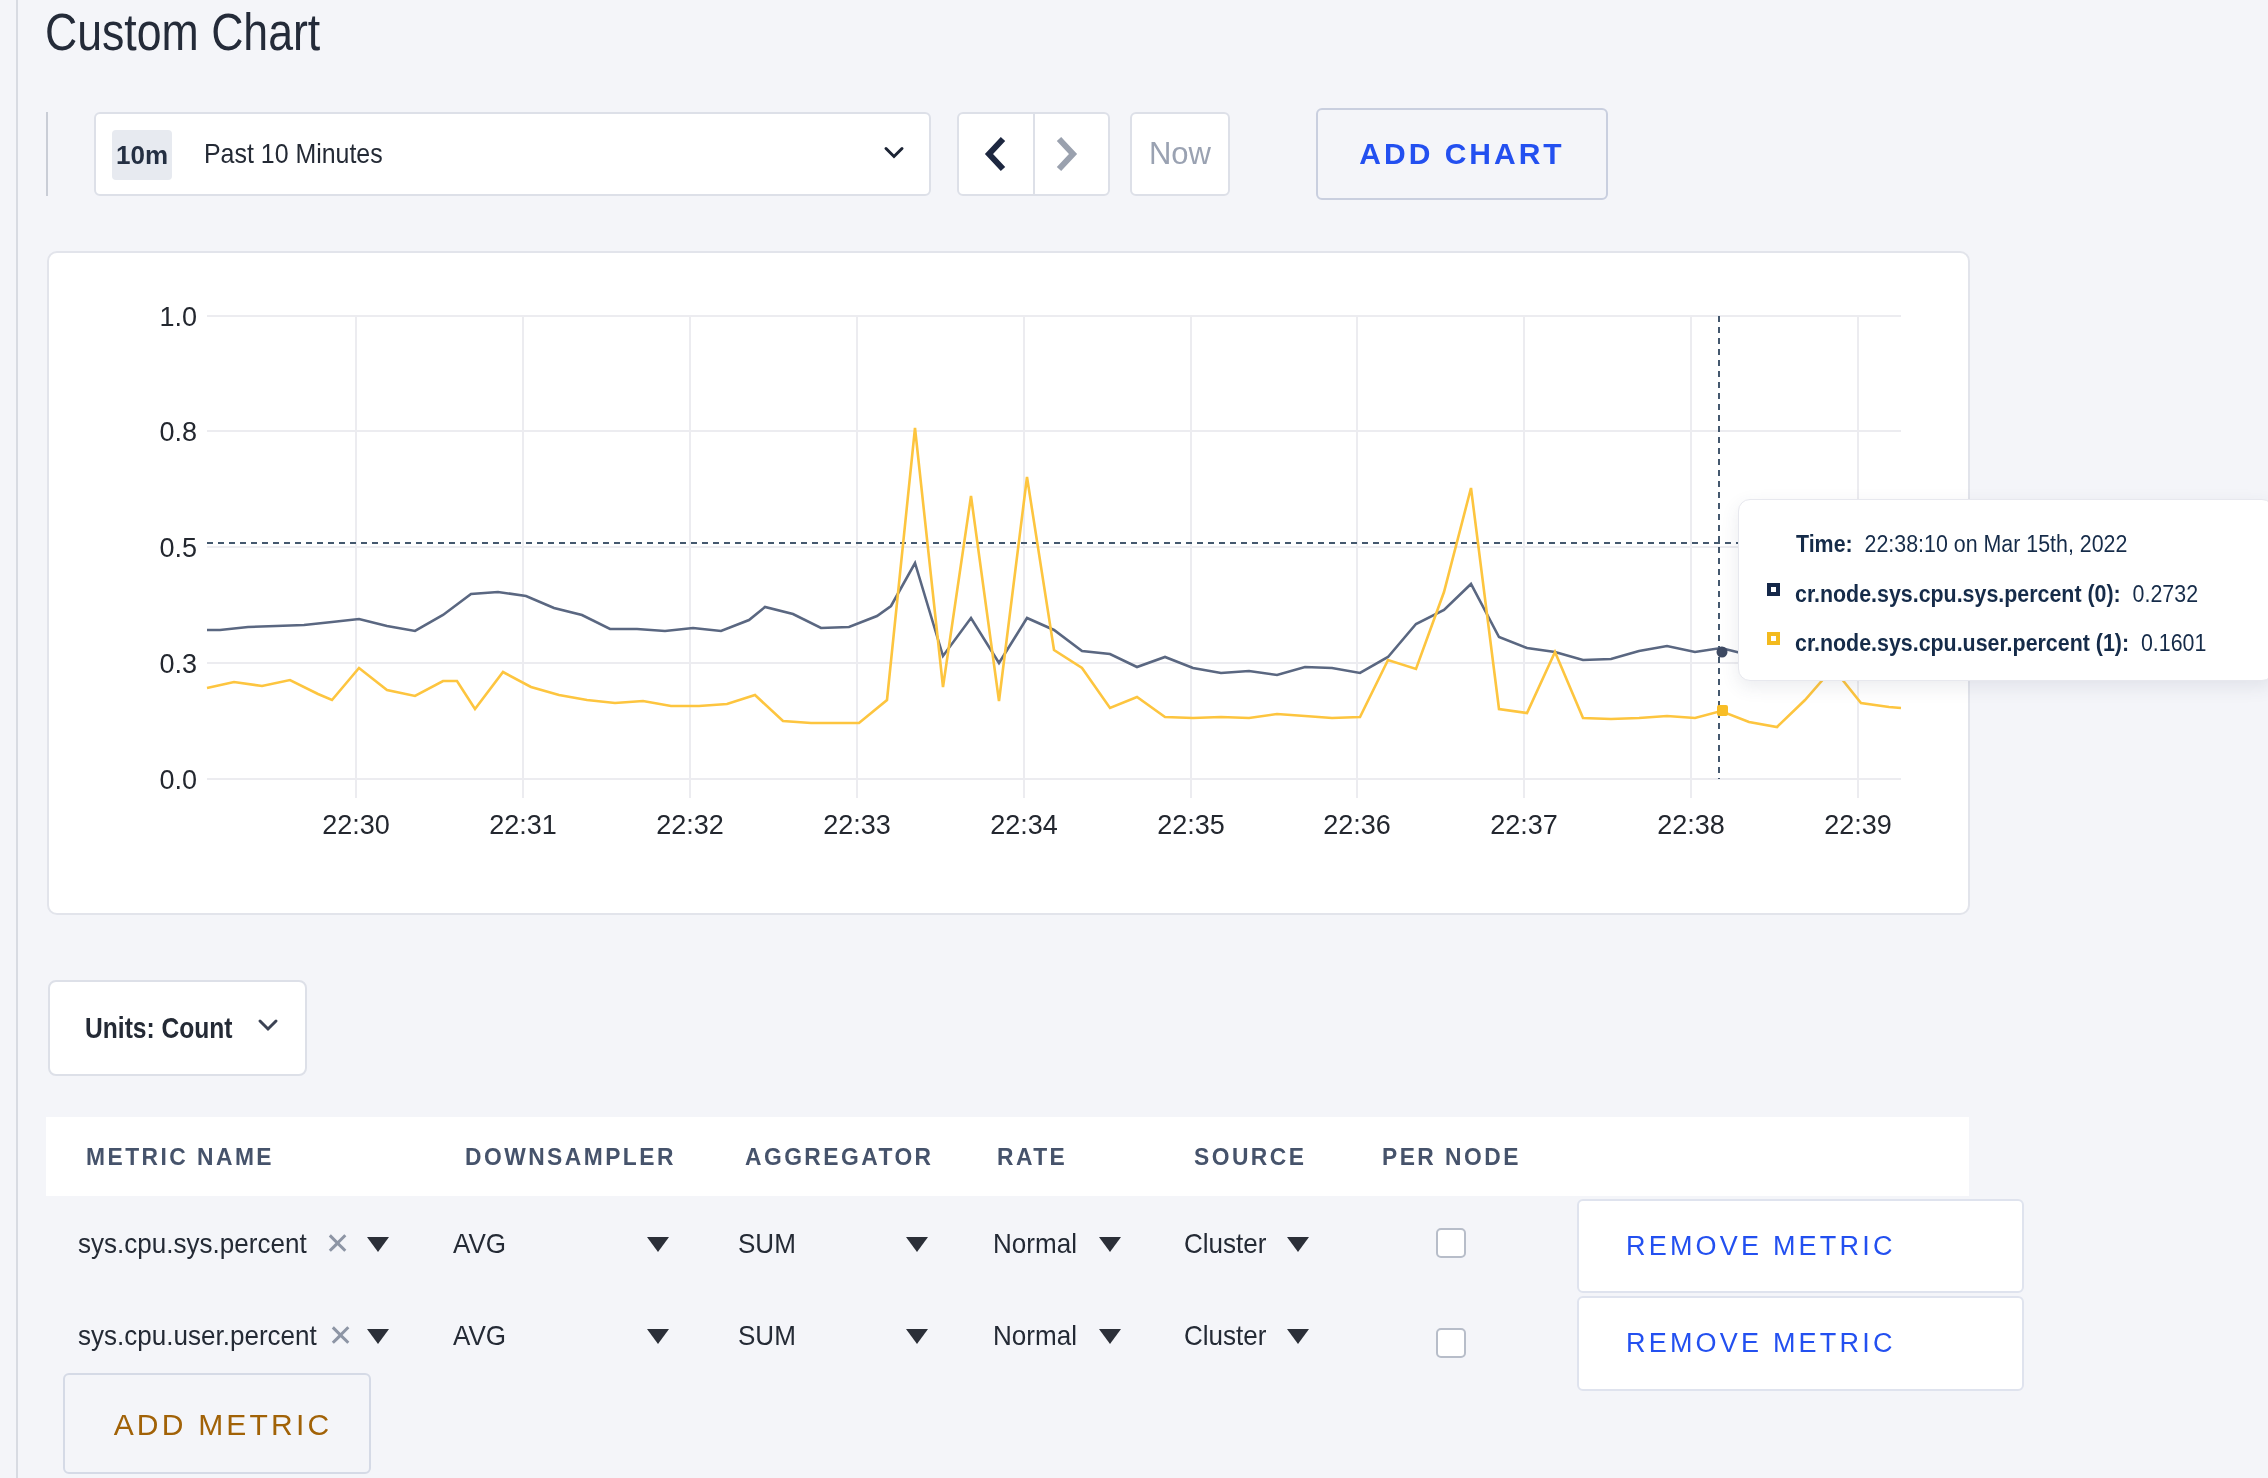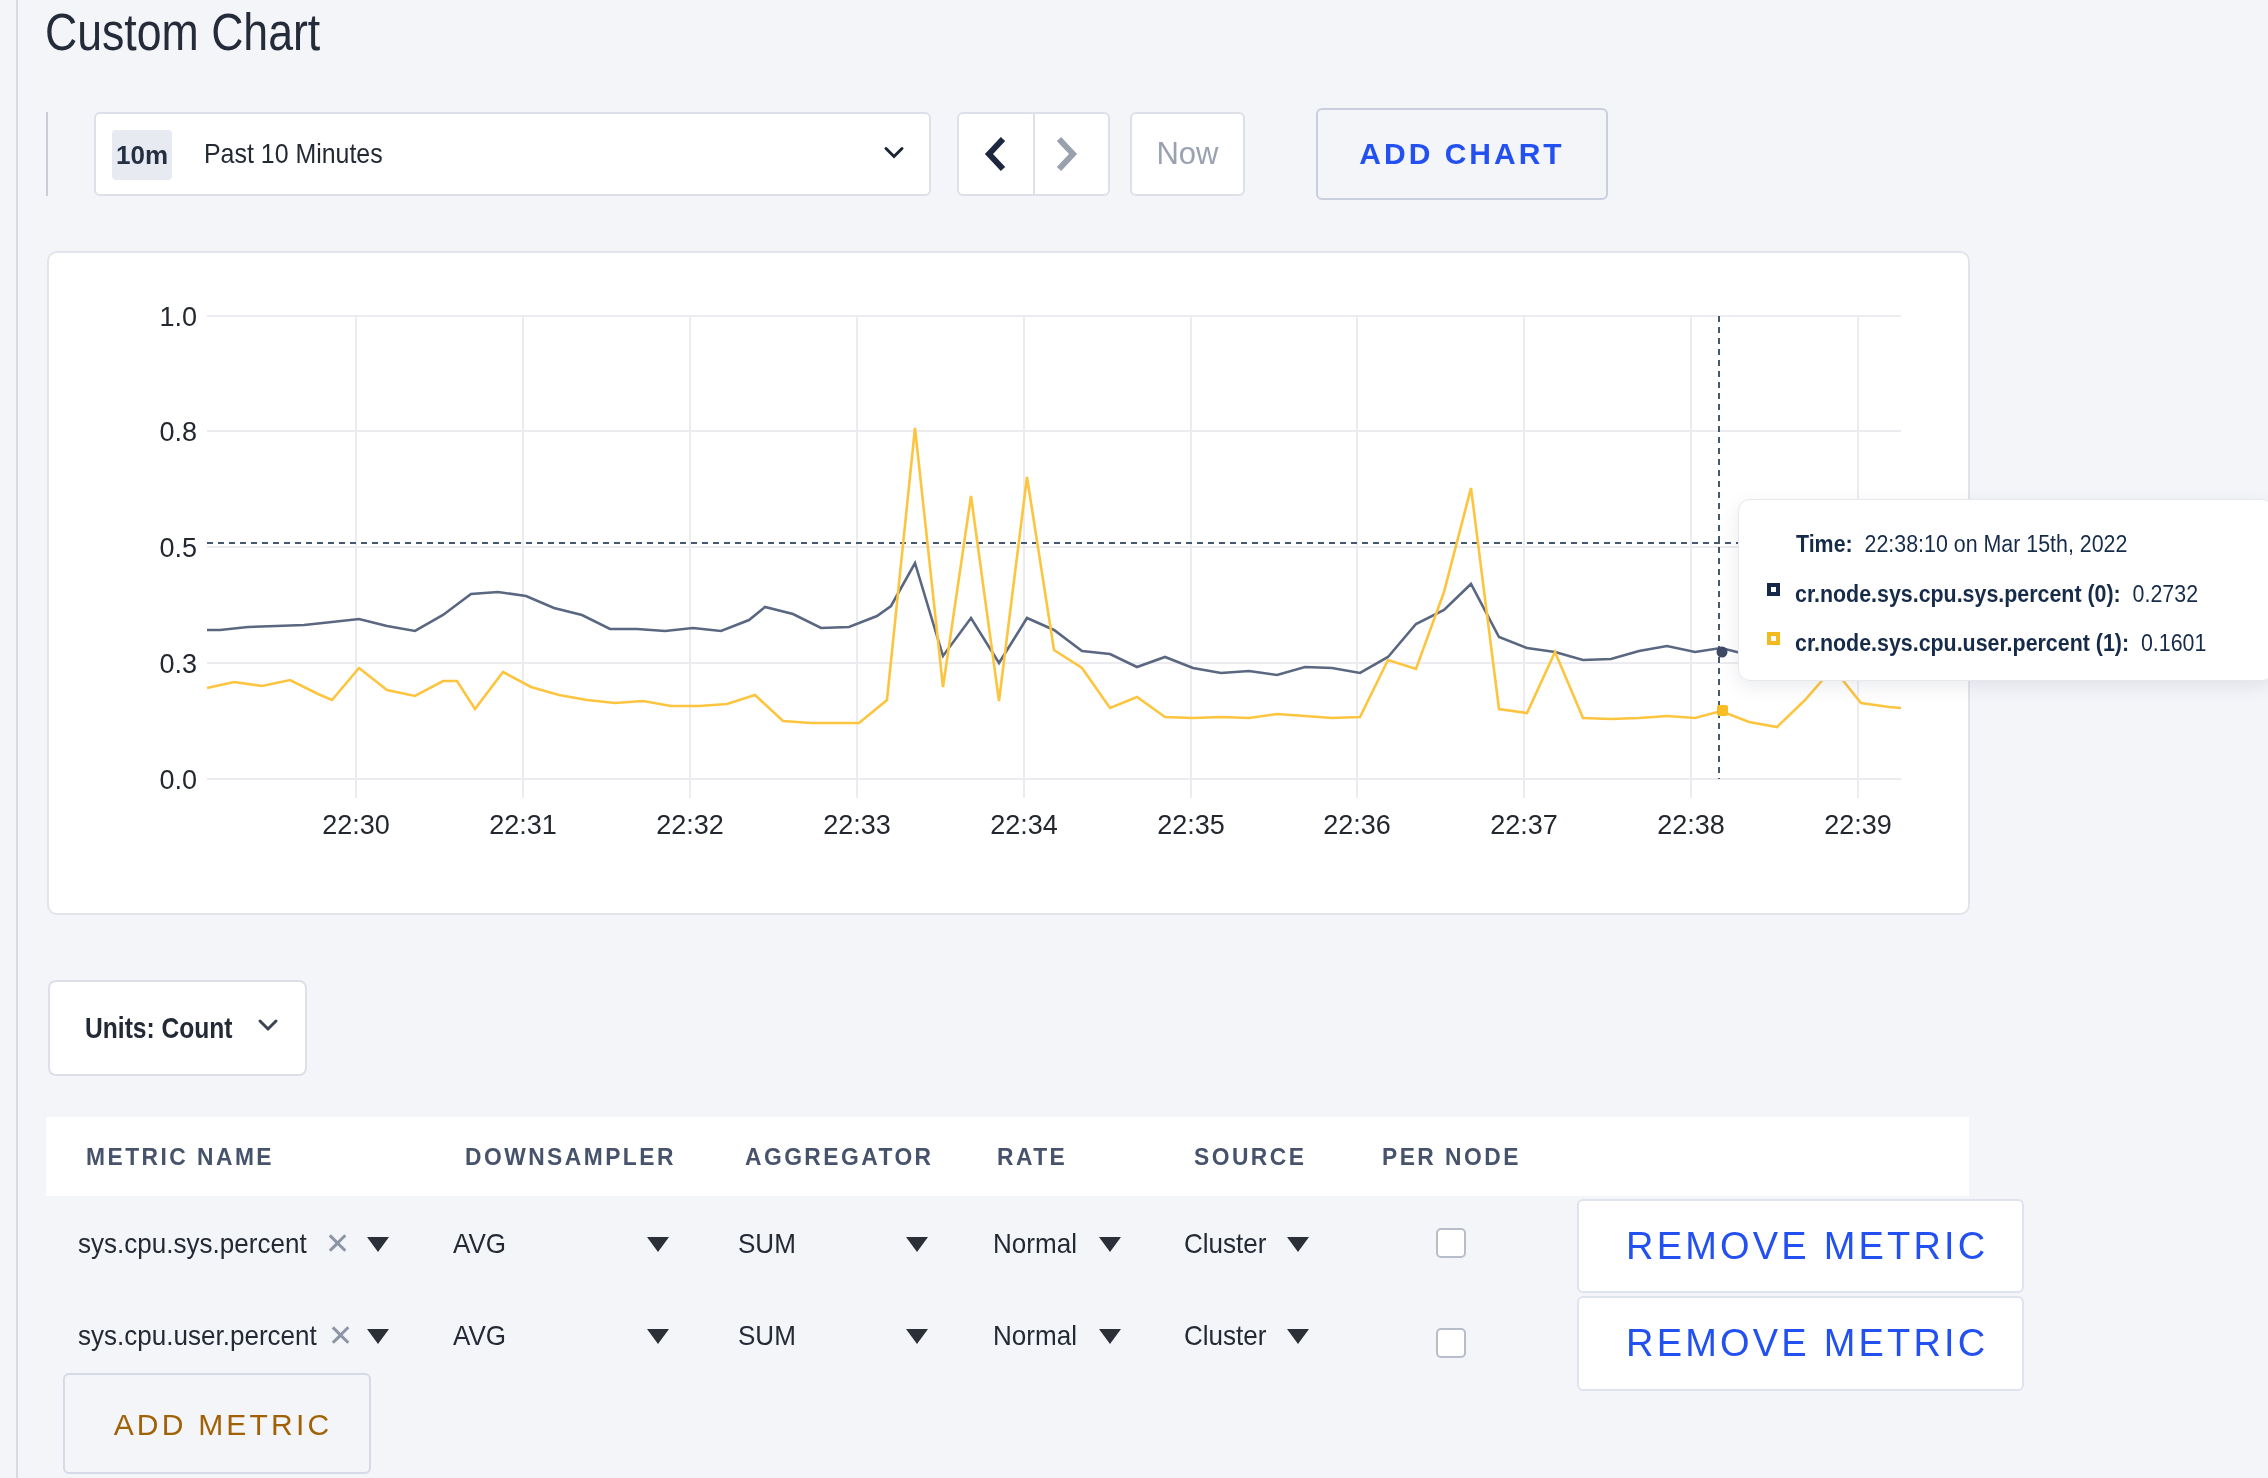--- a/index.html
+++ b/index.html
@@ -10,39 +10,39 @@
   h1 { left:29px; top:3px; font-size:51px; font-weight:400; color:#242b39; transform:scaleX(.875); transform-origin:left top; white-space:nowrap; }
   
   #vline { left:30px; top:112px; width:2px; height:84px; background:#c9cdd6; }
   .ctl { background:#fff; border:2px solid #dde0e8; border-radius:6px; }
   #dd { left:78px; top:112px; width:837px; height:84px; }
   #badge { left:96px; top:130px; width:60px; height:50px; background:#e7eaf0; border-radius:4px; color:#242f42; font-size:26px; font-weight:700; text-align:center; line-height:50px; }
   #ddtext { left:188px; top:112px; height:84px; line-height:84px; font-size:28px; color:#242a35; transform:scaleX(.89); transform-origin:left center; }
   #ddchev { left:867px; top:145px; }
   #arrows { left:941px; top:112px; width:153px; height:84px; }
   #arrowdiv { left:1017px; top:113px; width:2px; height:82px; background:#dde0e8; }
-  #nowbtn { left:1114px; top:112px; width:115px; height:84px; color:#9aa2b2; font-size:31px; text-align:center; line-height:80px; }
+  #nowbtn { left:1114px; top:112px; width:100px; height:84px; color:#9aa2b2; font-size:31px; text-align:center; line-height:80px; }
   #addchart { left:1300px; top:108px; width:292px; height:92px; border:2px solid #c9cfdf; border-radius:6px; background:transparent; color:#2350f0; font-size:30px; font-weight:700; letter-spacing:3px; text-align:center; line-height:88px; }
   
   #panel { left:31px; top:251px; width:1923px; height:664px; background:#fff; border:2px solid #e2e4eb; border-radius:10px; }
   #tooltip { left:1722px; top:499px; width:536px; height:182px; background:#fff; border:1px solid #e7e8ee; border-radius:12px; box-shadow:0 6px 18px rgba(60,70,100,.10); }
   .tiprow { position:absolute; font-size:23px; color:#152b49; white-space:nowrap; transform:scaleX(.93); transform-origin:left center; }
   .sq { position:absolute; width:13px; height:13px; border:4px solid #152849; background:#fff; }
   
   #units { left:32px; top:980px; width:259px; height:96px; border-radius:8px; }
   #unitstext { left:69px; top:980px; height:96px; line-height:96px; font-size:30px; font-weight:700; color:#242a35; transform:scaleX(.82); transform-origin:left center; }
   #removechart { left:312px; top:980px; width:360px; height:96px; border-radius:8px; color:#2350f0; font-size:30px; font-weight:400; letter-spacing:3.2px; text-align:center; line-height:92px; }
   
   #thead { left:30px; top:1117px; width:1923px; height:79px; background:#fff; }
   .th { position:absolute; top:1117px; height:79px; line-height:79px; font-size:24px; font-weight:700; letter-spacing:2.6px; color:#46536b; transform:scaleX(.95); transform-origin:left center; }
   .cell { position:absolute; font-size:28px; color:#242a35; white-space:nowrap; transform:scaleX(.93); transform-origin:left center; }
   .caret { position:absolute; width:0; height:0; border-left:11px solid transparent; border-right:11px solid transparent; border-top:15px solid #2b2f38; }
   .xmark { position:absolute; color:#8d95a5; font-size:30px; }
   .cbox { position:absolute; left:1420px; width:30px; height:30px; background:#fff; border:2px solid #b7bdc9; border-radius:5px; }
-  .rmbtn { position:absolute; left:1561px; width:447px; background:#fff; border:2px solid #dfe3ee; border-radius:6px; color:#2350f0; font-size:38px; font-weight:400; letter-spacing:3.2px; text-align:left; padding-left:47px; }
+  .rmbtn { position:absolute; left:1561px; width:447px; background:#fff; border:2px solid #dfe3ee; border-radius:6px; color:#2350f0; font-size:27px; font-weight:400; letter-spacing:3.2px; text-align:left; padding-left:47px; }
   #addmetric { left:47px; top:1373px; width:308px; height:101px; background:transparent; border:2px solid #d5dae6; border-radius:6px; color:#a16207; font-size:30px; font-weight:400; letter-spacing:3.2px; text-align:center; line-height:99px;padding-left:12px; }
 </style>
 </head>
 <body>
 <div id="page">
   <div id="leftedge" class="abs"></div>
   <h1 class="abs">Custom Chart</h1>
 
   <div id="vline" class="abs"></div>
   <div id="dd" class="abs ctl"></div>

